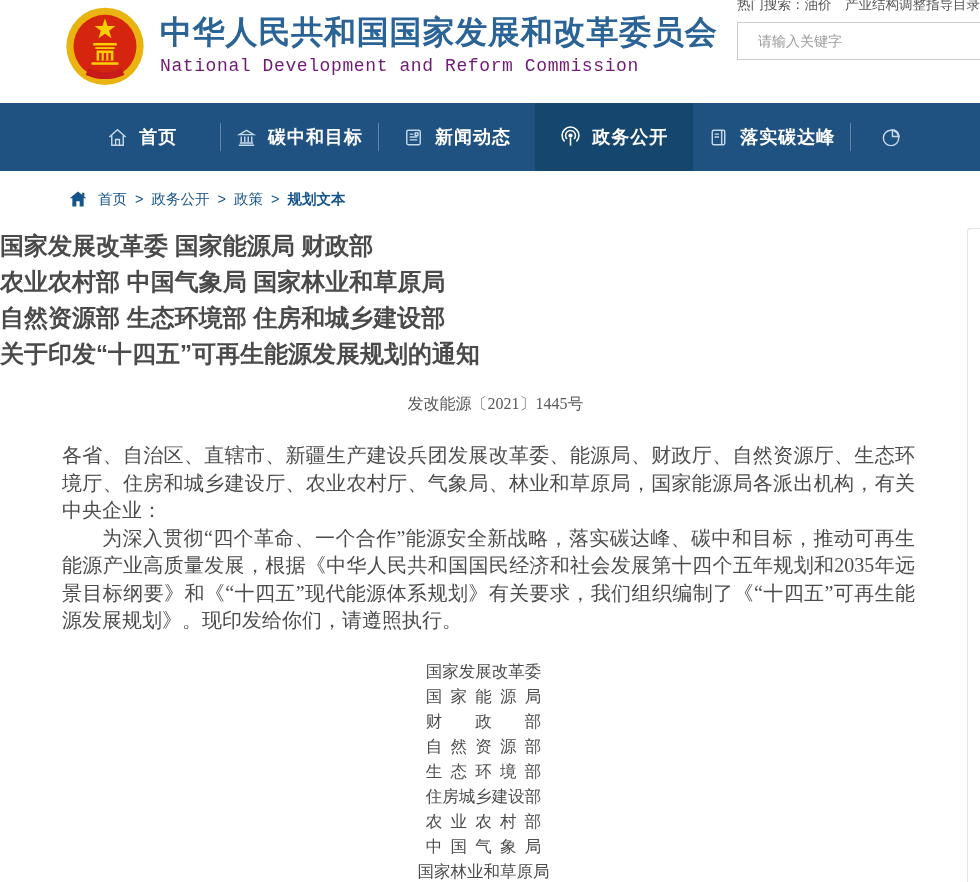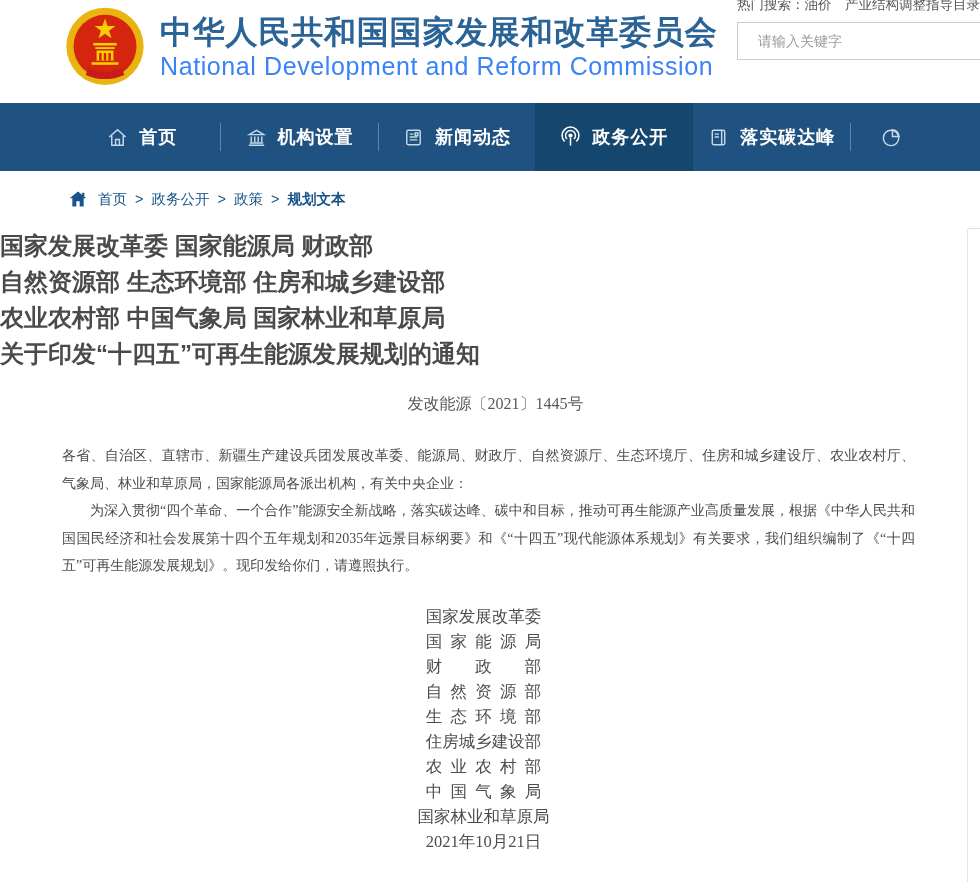--- a/index.html
+++ b/index.html
@@ -5,21 +5,21 @@
   html,body{margin:0;padding:0;background:#fff;}
   body{width:980px;height:882px;overflow:hidden;position:relative;
        font-family:"Liberation Sans",sans-serif;}
   .page{width:980px;height:882px;position:relative;overflow:hidden;background:#fff;}
 
   
   .header{position:relative;height:103px;background:#fff;}
   .emblem{position:absolute;left:63px;top:6px;width:84px;height:88px;}
   .site-titles{position:absolute;left:160px;top:12px;white-space:nowrap;}
   .site-title-zh{font-size:32px;font-weight:bold;color:#2A6396;letter-spacing:0.8px;line-height:40px;}
-  .site-title-en{font-size:25px;color:#3b82f6;letter-spacing:0.6px;line-height:26px;margin-top:1px;}
+  .site-title-en{font-size:18px;color:#701a75;letter-spacing:0.6px;line-height:26px;margin-top:1px;font-family:Liberation Mono, monospace;}
   .hot-search{position:absolute;left:737px;top:-4px;font-size:13.5px;color:#555;
               white-space:nowrap;line-height:18px;cursor:pointer;}
   .search-box{position:absolute;left:737px;top:22px;width:270px;height:38px;
               border:1px solid #ccc;background:#fff;box-sizing:border-box;}
   .search-input{width:100%;height:100%;border:none;outline:none;background:transparent;
                 font-size:14px;color:#666;padding:0 0 0 20px;box-sizing:border-box;
                 font-family:"Liberation Sans",sans-serif;}
   .search-input::placeholder{color:#9a9a9a;}
 
   
@@ -47,21 +47,21 @@
   .right-card{position:absolute;left:967px;top:228px;width:40px;height:660px;
               border-top:1px solid #E3E3E3;border-left:1px solid #E3E3E3;
               border-radius:3px 0 0 0;background:#fff;}
 
   
   .article{margin-top:14px;width:967px;}
   .doc-title{margin:14px 0 0 0;font-size:24px;font-weight:bold;
              color:#4A4A4A;line-height:36px;font-family:"Liberation Sans",sans-serif;}
   .doc-number{margin-top:22px;text-align:center;font-size:16px;color:#595959;
               line-height:20px;font-family:"Liberation Serif",serif;padding-left:24px;}
-  .para{margin:0 52px 0 62px;font-size:14px;color:#4C4C4C;line-height:27.5px;
+  .para{margin:0 52px 0 62px;font-size:20px;color:#4C4C4C;line-height:27.5px;
         text-align:justify;font-family:"Liberation Serif",serif;}
   .para.first{margin-top:28px;}
   .para.indent{text-indent:2em;}
   .signatures{margin-top:24px;text-align:center;font-size:16.5px;color:#4C4C4C;
               font-family:"Liberation Serif",serif;}
   .sig-line{line-height:25px;}
   .sig-justify{width:7em;margin-left:auto;margin-right:auto;text-align:justify;
                text-align-last:justify;}
 </style>
 </head>
@@ -107,21 +107,21 @@
       <span>首页</span>
     </div>
     <div class="nav-item">
       <span class="nav-icon">
         <svg viewBox="0 0 24 24" fill="none" stroke="#C7D9E9" stroke-width="1.5">
           <path d="M4.5 9 L12 4.5 L19.5 9 Z"></path>
           <path d="M6.5 11 V17 M10.2 11 V17 M13.8 11 V17 M17.5 11 V17"></path>
           <path d="M5 17.7 H19 M4 20 H20"></path>
         </svg>
       </span>
-      <span>机构设置</span>
+      <span>碳中和目标</span>
     </div>
     <div class="nav-item">
       <span class="nav-icon">
         <svg viewBox="0 0 24 24" fill="none" stroke="#C7D9E9" stroke-width="1.5">
           <rect x="5" y="4.5" width="14" height="15" rx="1.5"></rect>
           <path d="M8 8.5 H12 M8 11.5 H16 M8 14.5 H16"></path>
           <rect x="13.8" y="7.2" width="2.8" height="2.8"></rect>
         </svg>
       </span>
       <span>新闻动态</span>
@@ -171,22 +171,22 @@
     <a>政策</a>
     <span class="bc-sep">&gt;</span>
     <span class="bc-current">规划文本</span>
   </div>
 
   <div class="right-card"></div>
 
   <main class="article">
     <h1 class="doc-title">
       <div>国家发展改革委 国家能源局 财政部</div>
+      <div>农业农村部 中国气象局 国家林业和草原局</div>
       <div>自然资源部 生态环境部 住房和城乡建设部</div>
-      <div>农业农村部 中国气象局 国家林业和草原局</div>
       <div>关于印发“十四五”可再生能源发展规划的通知</div>
     </h1>
     <div class="doc-number">发改能源〔2021〕1445号</div>
     <p class="para first">各省、自治区、直辖市、新疆生产建设兵团发展改革委、能源局、财政厅、自然资源厅、生态环境厅、住房和城乡建设厅、农业农村厅、气象局、林业和草原局，国家能源局各派出机构，有关中央企业：</p>
     <p class="para indent">为深入贯彻“四个革命、一个合作”能源安全新战略，落实碳达峰、碳中和目标，推动可再生能源产业高质量发展，根据《中华人民共和国国民经济和社会发展第十四个五年规划和2035年远景目标纲要》和《“十四五”现代能源体系规划》有关要求，我们组织编制了《“十四五”可再生能源发展规划》。现印发给你们，请遵照执行。</p>
 
     <div class="signatures">
       <div class="sig-line sig-justify">国家发展改革委</div>
       <div class="sig-line sig-justify">国家能源局</div>
       <div class="sig-line sig-justify">财政部</div>

